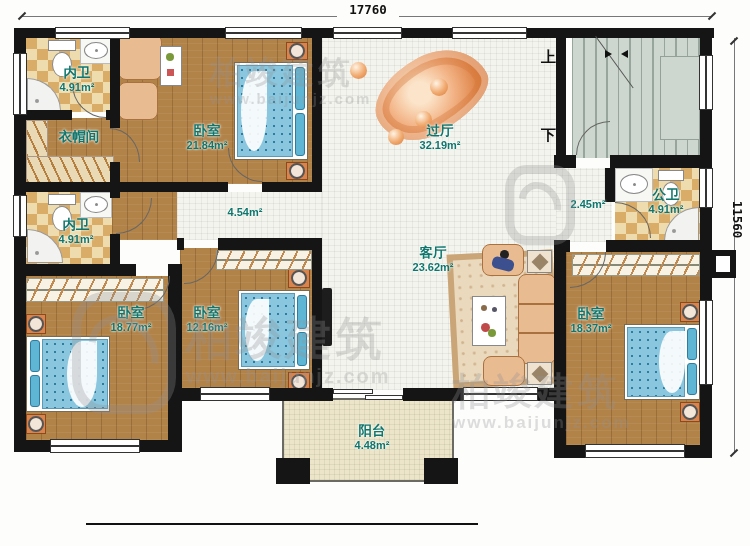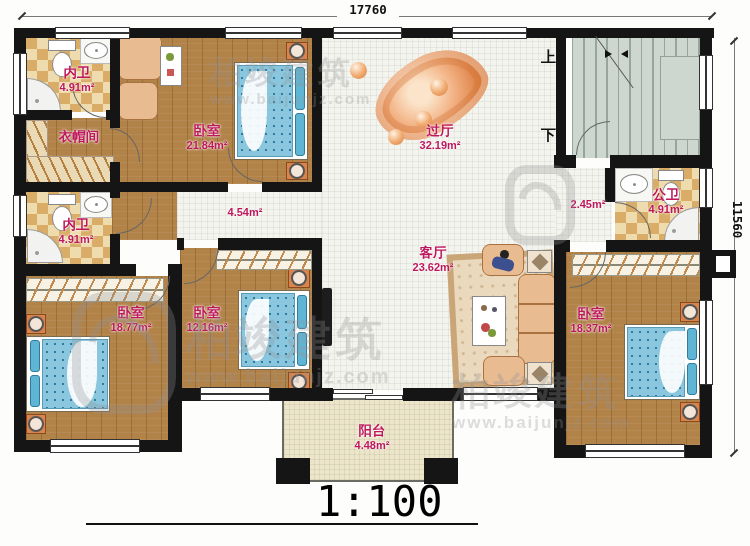--- a/index.html
+++ b/index.html
@@ -81,21 +81,21 @@
   
   .stairbox{position:absolute;background:#e3e9e3;border:1.2px solid #555;z-index:3;
     display:flex;flex-direction:column;align-items:center;justify-content:center;line-height:1.1;}
   .stairbox .n{font-weight:bold;font-size:14px;color:#111;}
   .stairbox .a{font-weight:bold;font-size:11px;color:#111;}
   .breakline{position:absolute;width:64px;height:0;border-top:1.6px solid #555;
     transform-origin:left top;transform:rotate(54deg);z-index:3;}
   .tri{position:absolute;width:0;height:0;z-index:3;}
 
   
-  .lbl{position:absolute;z-index:5;transform:translateX(-50%);text-align:center;color:#be185d;
+  .lbl{position:absolute;z-index:5;transform:translateX(-50%);text-align:center;color:#0f766e;
     white-space:nowrap;text-shadow:0 0 3px rgba(255,255,255,.85),0 0 2px rgba(255,255,255,.85);}
   .lbl .n{font-size:13.5px;font-weight:bold;display:block;line-height:1.1;}
   .lbl .a{font-size:11px;font-weight:bold;display:block;line-height:1.15;}
   .updown{position:absolute;z-index:5;font-size:15px;font-weight:bold;color:#111;}
 
   
   .dimline{position:absolute;background:#777;z-index:2;}
   .dimtick{position:absolute;width:2px;height:10px;background:#333;transform:rotate(45deg);z-index:2;}
   .dimtxt{position:absolute;z-index:5;font:bold 12.5px "DejaVu Sans Mono","Liberation Mono",monospace;
     color:#111;background:#fdfdfb;padding:0 3px;text-align:center;}
@@ -389,15 +389,14 @@
   <div class="wm" style="left:452px;top:372px;">
     <div>
       <div class="brand" style="font-size:38px;">柏竣建筑</div>
       <div class="url" style="font-size:17px;">www.baijunjz.com</div>
     </div>
   </div>
   <div class="wm" style="left:505px;top:165px;">
     <div class="logo" style="width:52px;height:62px;"></div>
   </div>
 
-  <div class="title" style="left:316px;top:477px;font-size:42px;font-weight:400;font-family:'DejaVu Sans Mono','Liberation Mono',monospace;">1:100</div>
   <div class="rule" style="left:86px;top:523px;width:392px;height:2px;"></div>
 </div>
 
 </body></html>

